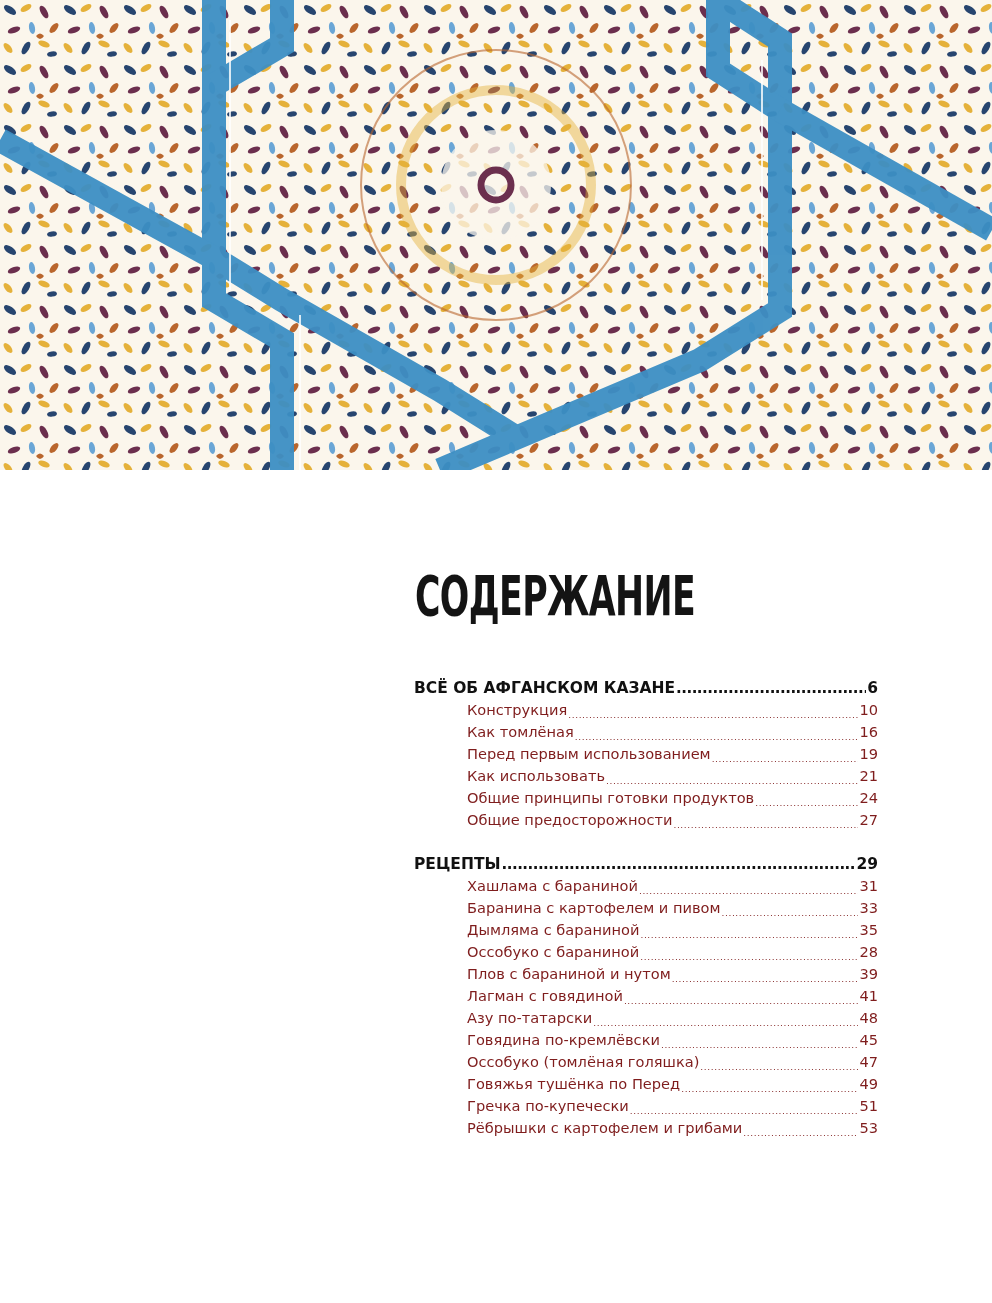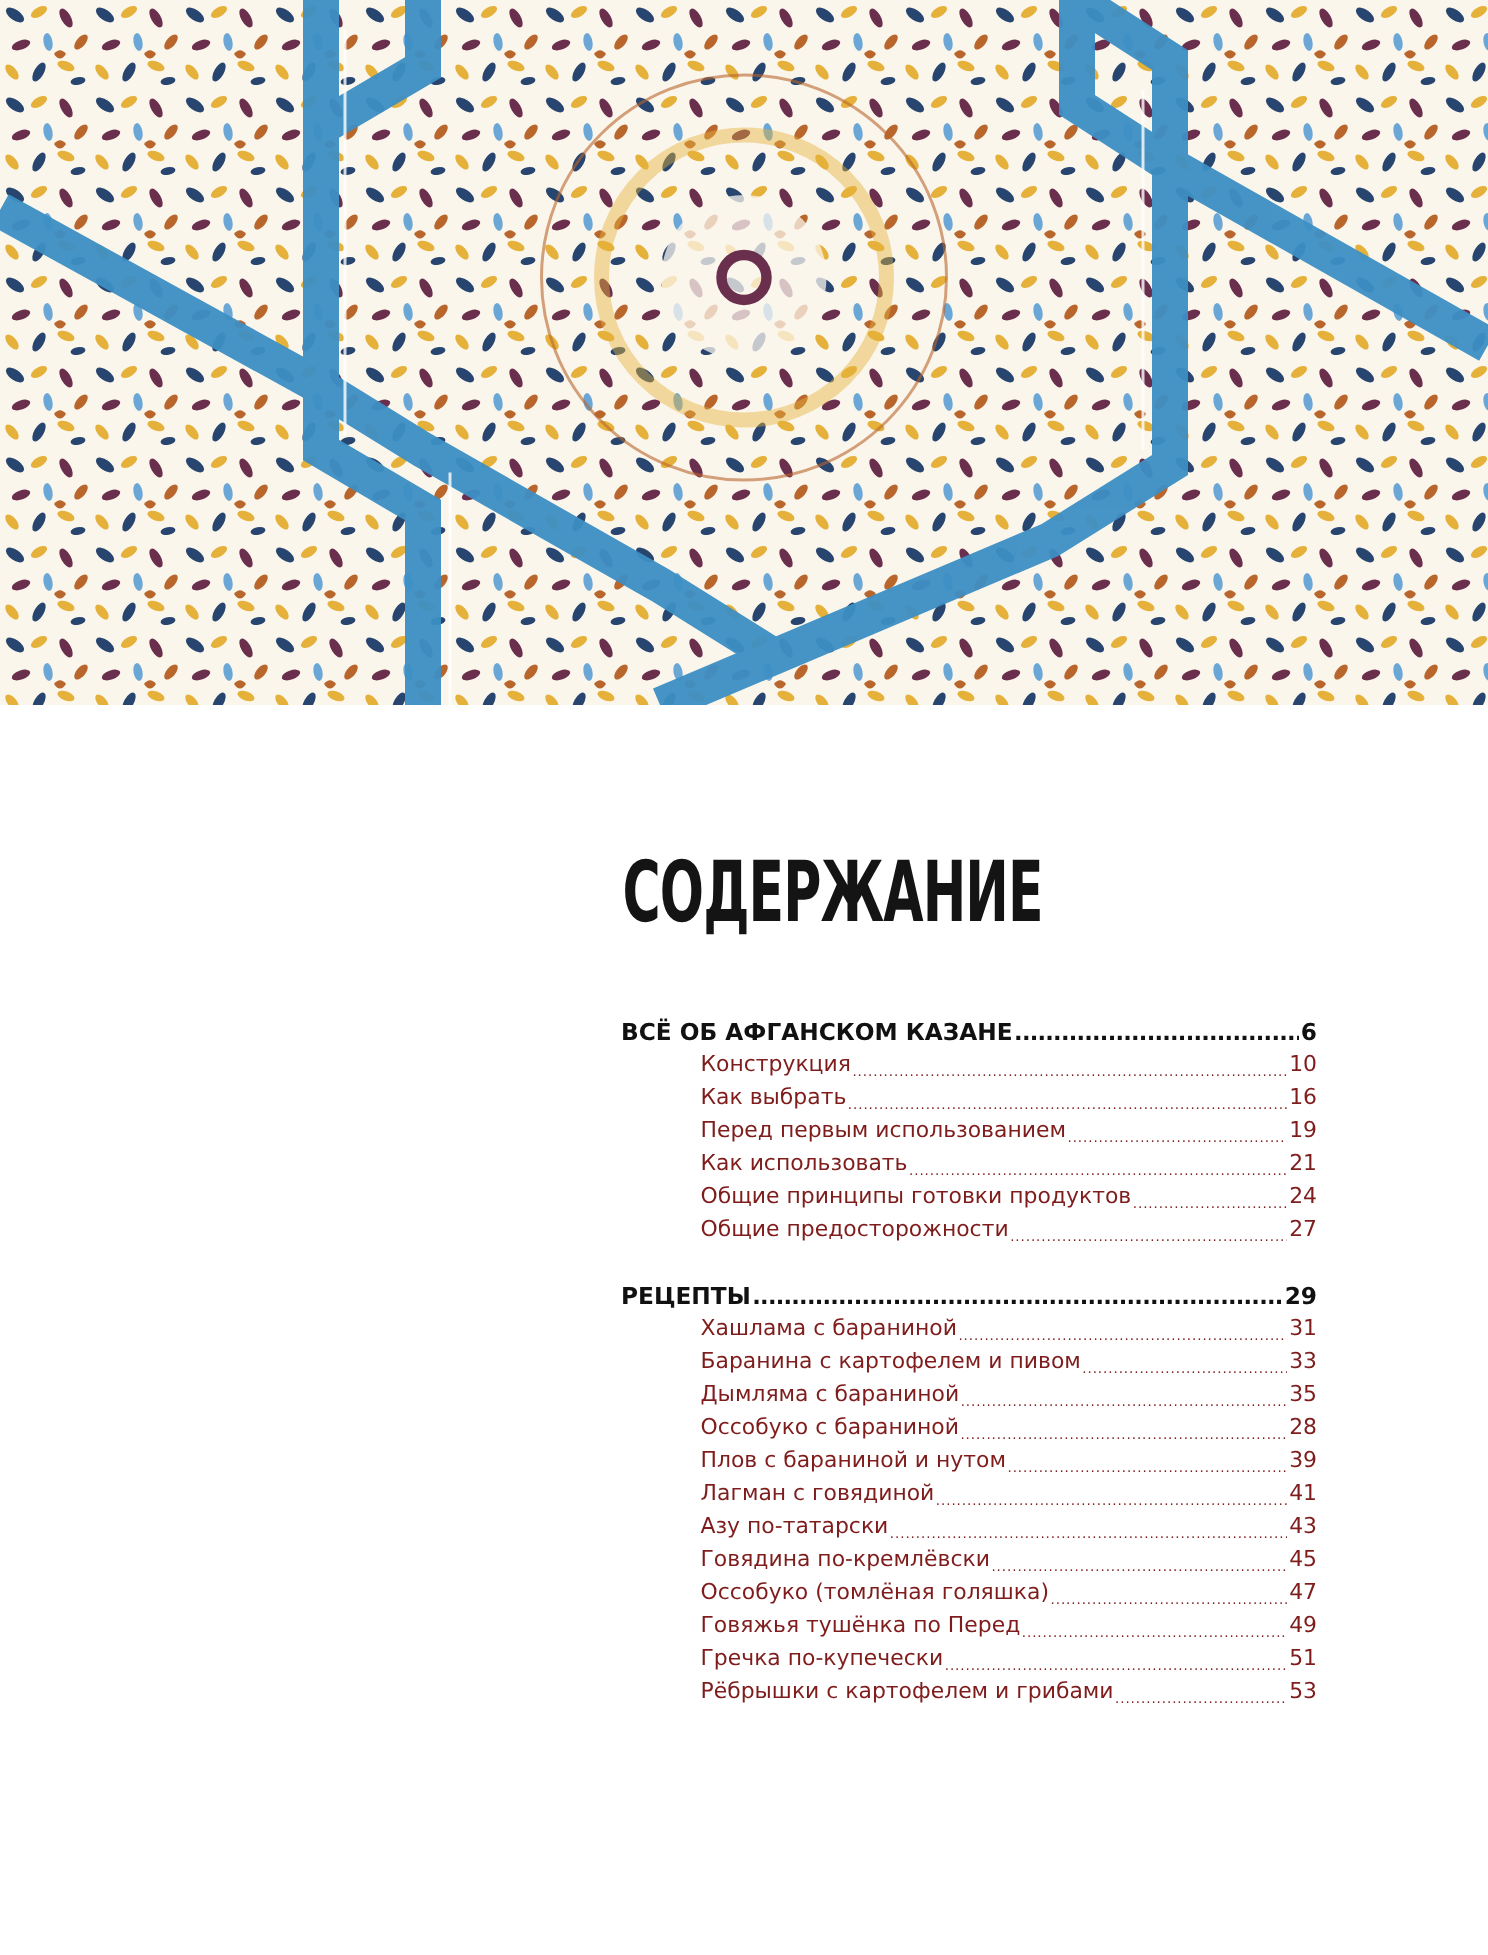--- a/index.html
+++ b/index.html
@@ -101,21 +101,21 @@
       <span class="toc-label">ВСЁ ОБ АФГАНСКОМ КАЗАНЕ</span>
       <span class="toc-dots"></span>
       <span class="toc-page">6</span>
     </div>
     <div class="toc-row sub">
         <span class="toc-label">Конструкция</span>
         <span class="toc-dots"></span>
         <span class="toc-page">10</span>
       </div>
     <div class="toc-row sub">
-        <span class="toc-label">Как выбрать</span>
+        <span class="toc-label">Как томлёная</span>
         <span class="toc-dots"></span>
         <span class="toc-page">16</span>
       </div>
     <div class="toc-row sub">
         <span class="toc-label">Перед первым использованием</span>
         <span class="toc-dots"></span>
         <span class="toc-page">19</span>
       </div>
     <div class="toc-row sub">
         <span class="toc-label">Как использовать</span>
@@ -166,21 +166,21 @@
         <span class="toc-page">39</span>
       </div>
     <div class="toc-row sub">
         <span class="toc-label">Лагман с говядиной</span>
         <span class="toc-dots"></span>
         <span class="toc-page">41</span>
       </div>
     <div class="toc-row sub">
         <span class="toc-label">Азу по-татарски</span>
         <span class="toc-dots"></span>
-        <span class="toc-page">43</span>
+        <span class="toc-page">48</span>
       </div>
     <div class="toc-row sub">
         <span class="toc-label">Говядина по-кремлёвски</span>
         <span class="toc-dots"></span>
         <span class="toc-page">45</span>
       </div>
     <div class="toc-row sub">
         <span class="toc-label">Оссобуко (томлёная голяшка)</span>
         <span class="toc-dots"></span>
         <span class="toc-page">47</span>

